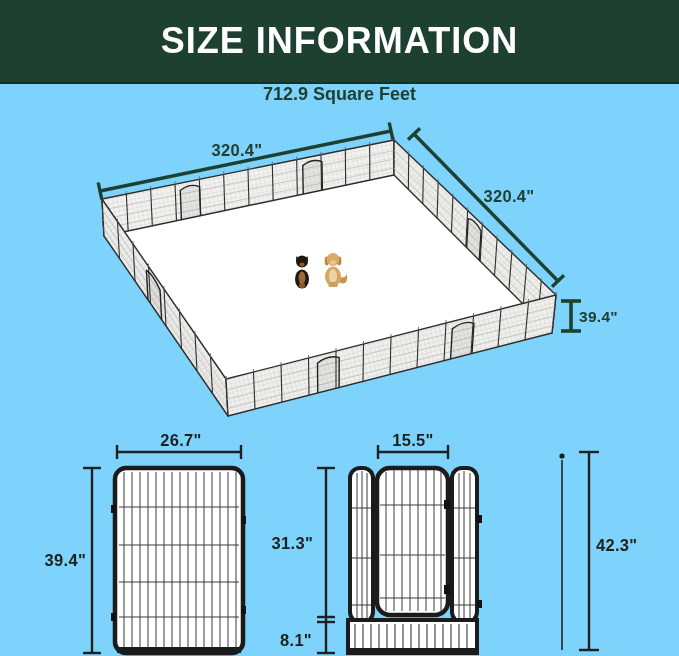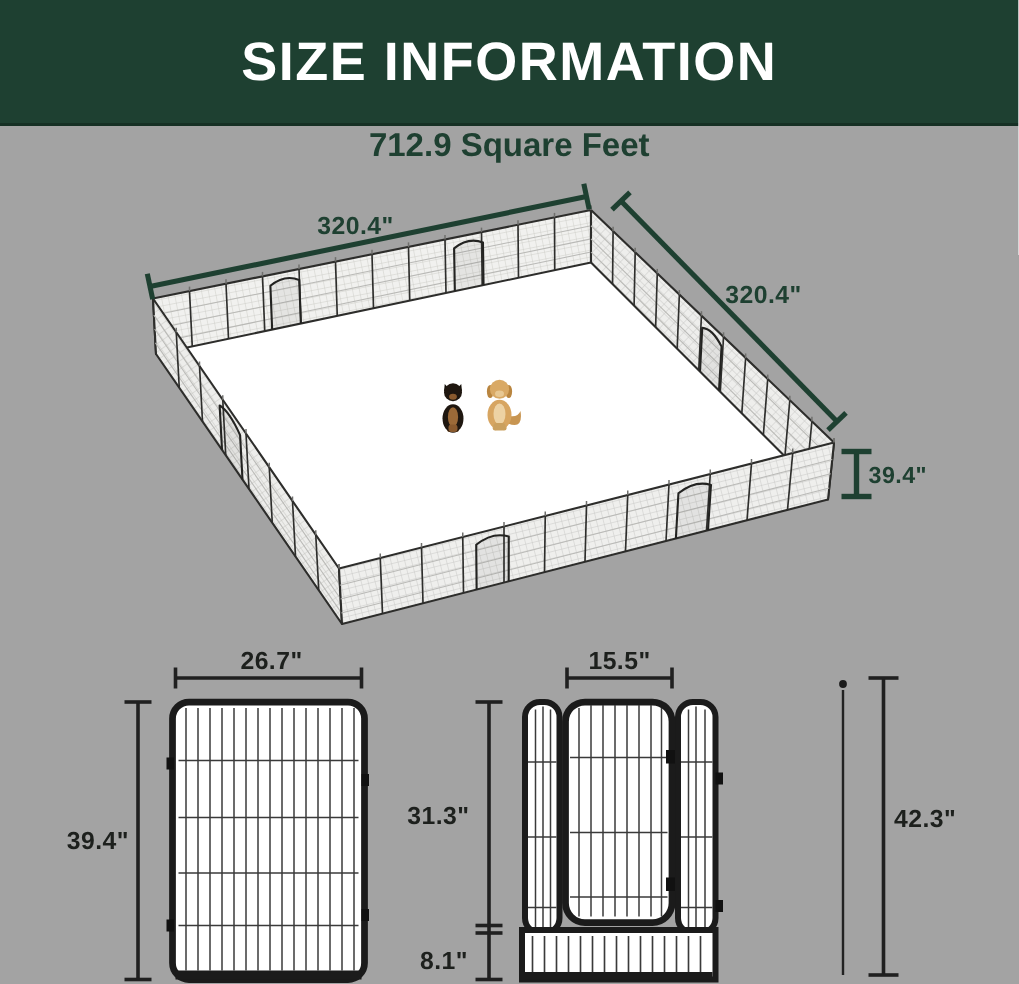--- a/index.html
+++ b/index.html
@@ -1,22 +1,22 @@
 <!DOCTYPE html>
 <html><head>
 <meta charset="utf-8">
 <style>
   html,body{margin:0;padding:0;background:#fff;}
-  .stage{position:relative;width:679px;height:656px;overflow:hidden;background:#a3a3a3;
+  .stage{position:relative;width:679px;height:656px;overflow:hidden;background:#7dd3fc;
          font-family:"Liberation Sans",sans-serif;}
   .banner{position:absolute;left:0;top:0;width:679px;height:82px;background:#1e4031;
           border-bottom:2px solid rgba(0,0,0,0.25);display:flex;align-items:center;justify-content:center;}
   .banner h1{margin:0;color:#ffffff;font-size:36px;font-weight:800;letter-spacing:1px;}
   .subtitle{position:absolute;left:0;top:84px;width:679px;text-align:center;
-            color:#1e4031;font-size:22px;font-weight:700;}
+            color:#1e4031;font-size:18px;font-weight:700;}
   svg{position:absolute;left:0;top:0;}
   svg text{font-family:"Liberation Sans",sans-serif;font-weight:700;letter-spacing:0.3px;}
   .dim-green{fill:#1e4031;}
   .dim-dark{fill:#1d201d;}
 </style>
 </head>
 <body>
 
 <div class="stage">
 

